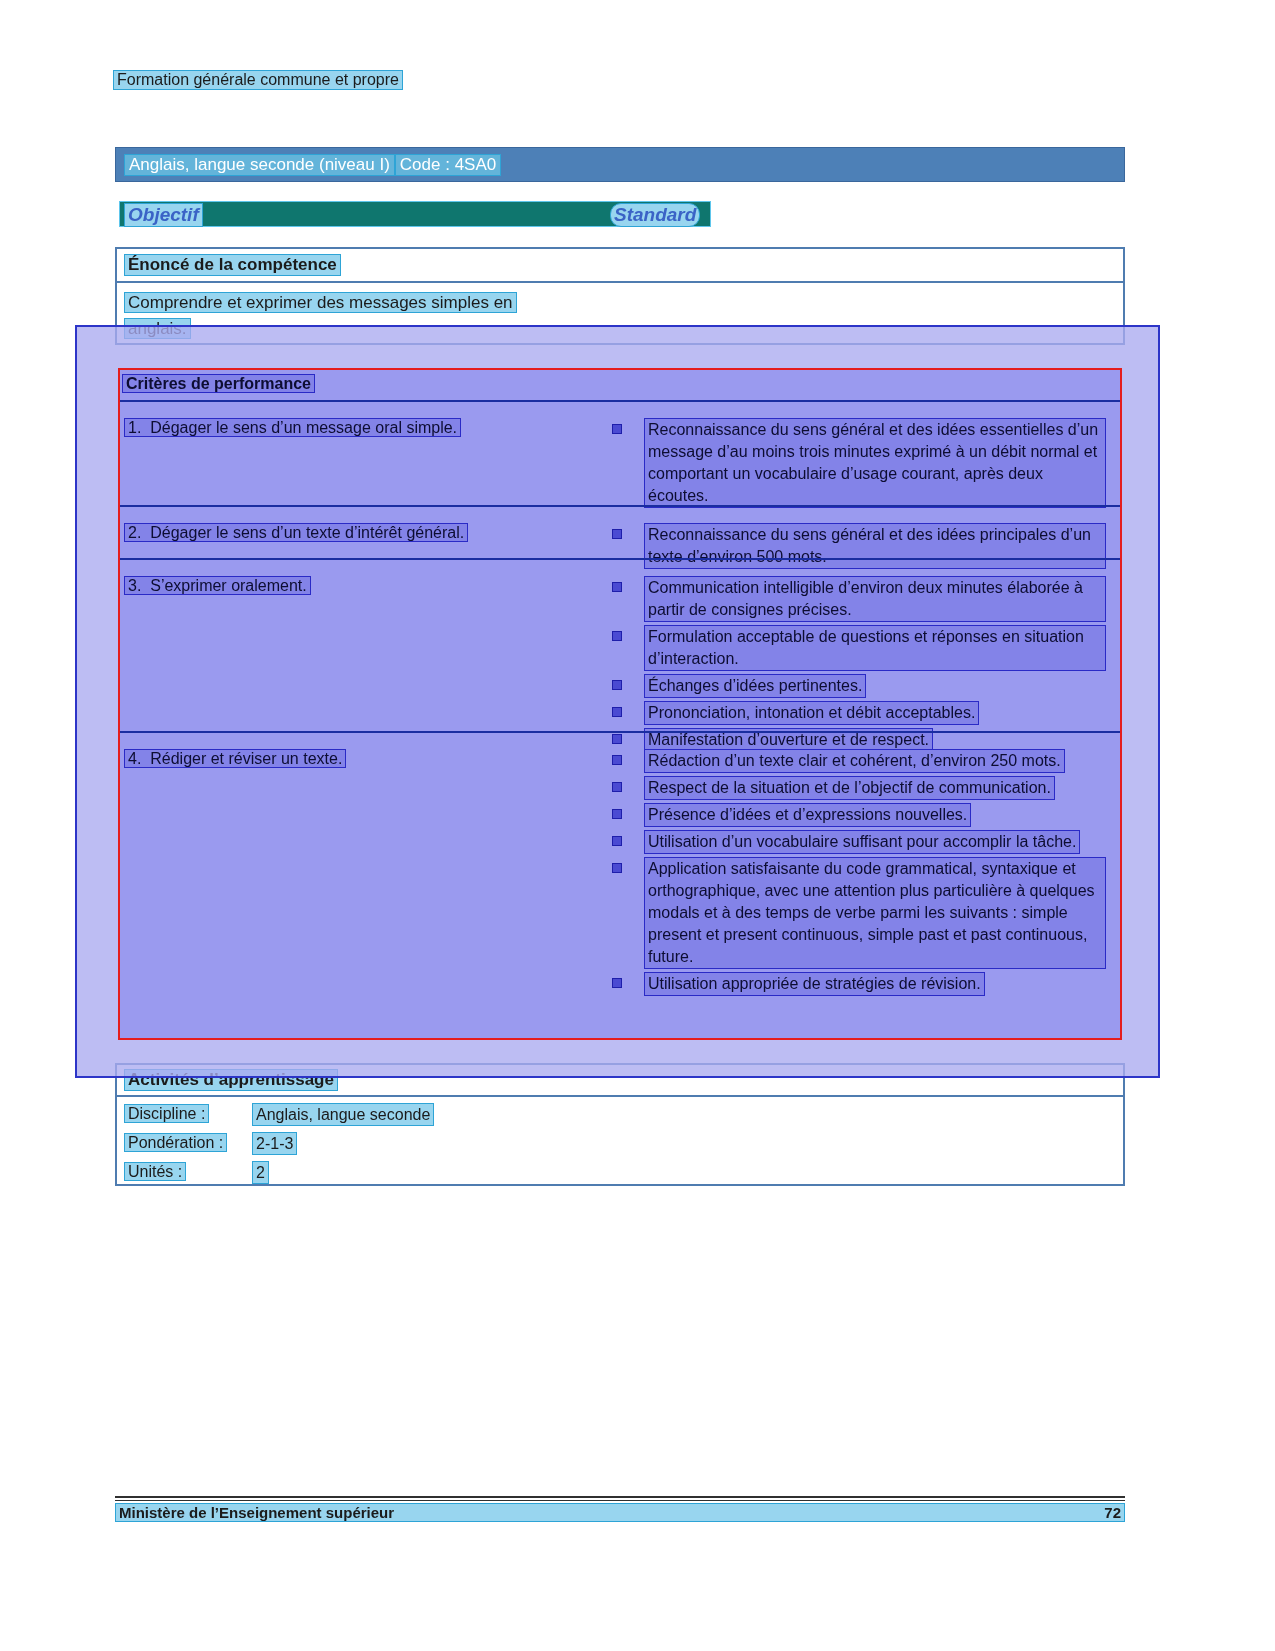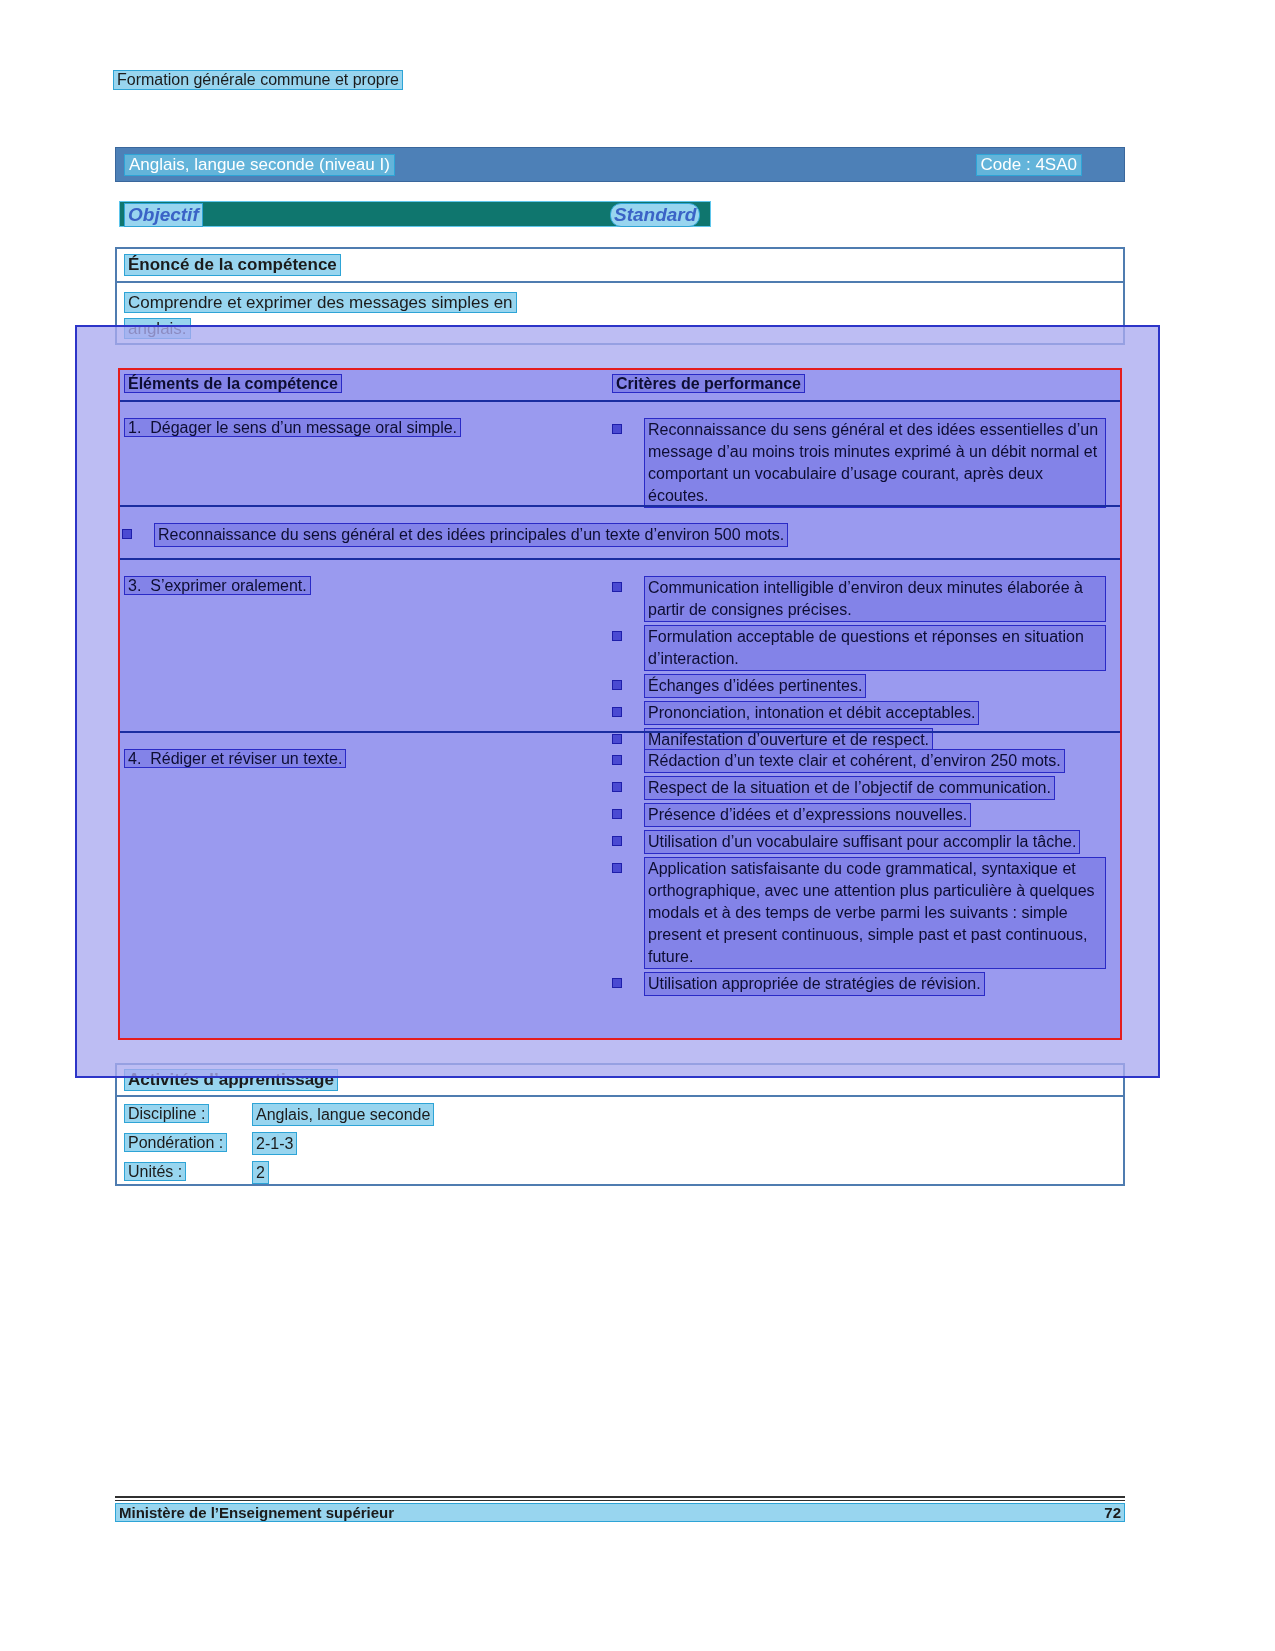--- a/index.html
+++ b/index.html
@@ -30,21 +30,21 @@
     color:#0d0d32; padding:0 3px;
     -webkit-box-decoration-break:clone; box-decoration-break:clone;
   }
   .b { font-weight:700; }
 
   .note { position:absolute; left:113px; top:70px; font-size:16px; }
 
   .title-bar {
     position:absolute; left:115px; top:147px; width:1010px; height:35px;
     background:var(--bar-blue,#4d80b7); border:1px solid #3a679c;
-    display:flex; justify-content:space-between; align-items:center;
+    display:flex; align-items:center;
     padding:0 42px 0 8px; font-size:17px;
   }
 
   .band {
     position:absolute; left:119px; top:201px; width:592px; height:26px;
     background:#0f766e; border:1px solid #5ec6ec;
   }
   .band-word {
     position:absolute; top:1px;
     font-style:italic; font-weight:700; font-size:19px;
@@ -119,41 +119,41 @@
     <span class="hl b">Énoncé de la compétence</span>
   </div>
   <div class="boxed enonce-body">
     <div class="line"><span class="hl">Comprendre et exprimer des messages simples en</span></div>
     <div class="line"><span class="hl">anglais.</span></div>
   </div>
 
   <div class="comp-table">
 
     <div class="t-head">
-      <div class="c1">
-        <span class="hl-p b">Éléments de la compétence</span>
-      </div>
       <div class="c2">
         <span class="hl-p b">Critères de performance</span>
       </div>
     </div>
 
     <div class="t-row r1">
       <div class="c1">
         <span class="hl-p el">1.  Dégager le sens d’un message oral simple.</span>
       </div>
       <div class="c2">
         <div class="crit">
           <span class="bullet"></span>
           <span class="hl-p ct">Reconnaissance du sens général et des idées essentielles d’un message d’au moins trois minutes exprimé à un débit normal et comportant un vocabulaire d’usage courant, après deux écoutes.</span>
         </div>
       </div>
     </div>
 
     <div class="t-row r2">
+      <div class="c1">
+        <span class="hl-p el">2.  Dégager le sens d’un texte d’intérêt général.</span>
+      </div>
       <div class="c2">
         <div class="crit">
           <span class="bullet"></span>
           <span class="hl-p ct">Reconnaissance du sens général et des idées principales d’un texte d’environ 500 mots.</span>
         </div>
       </div>
     </div>
 
     <div class="t-row r3">
       <div class="c1">

